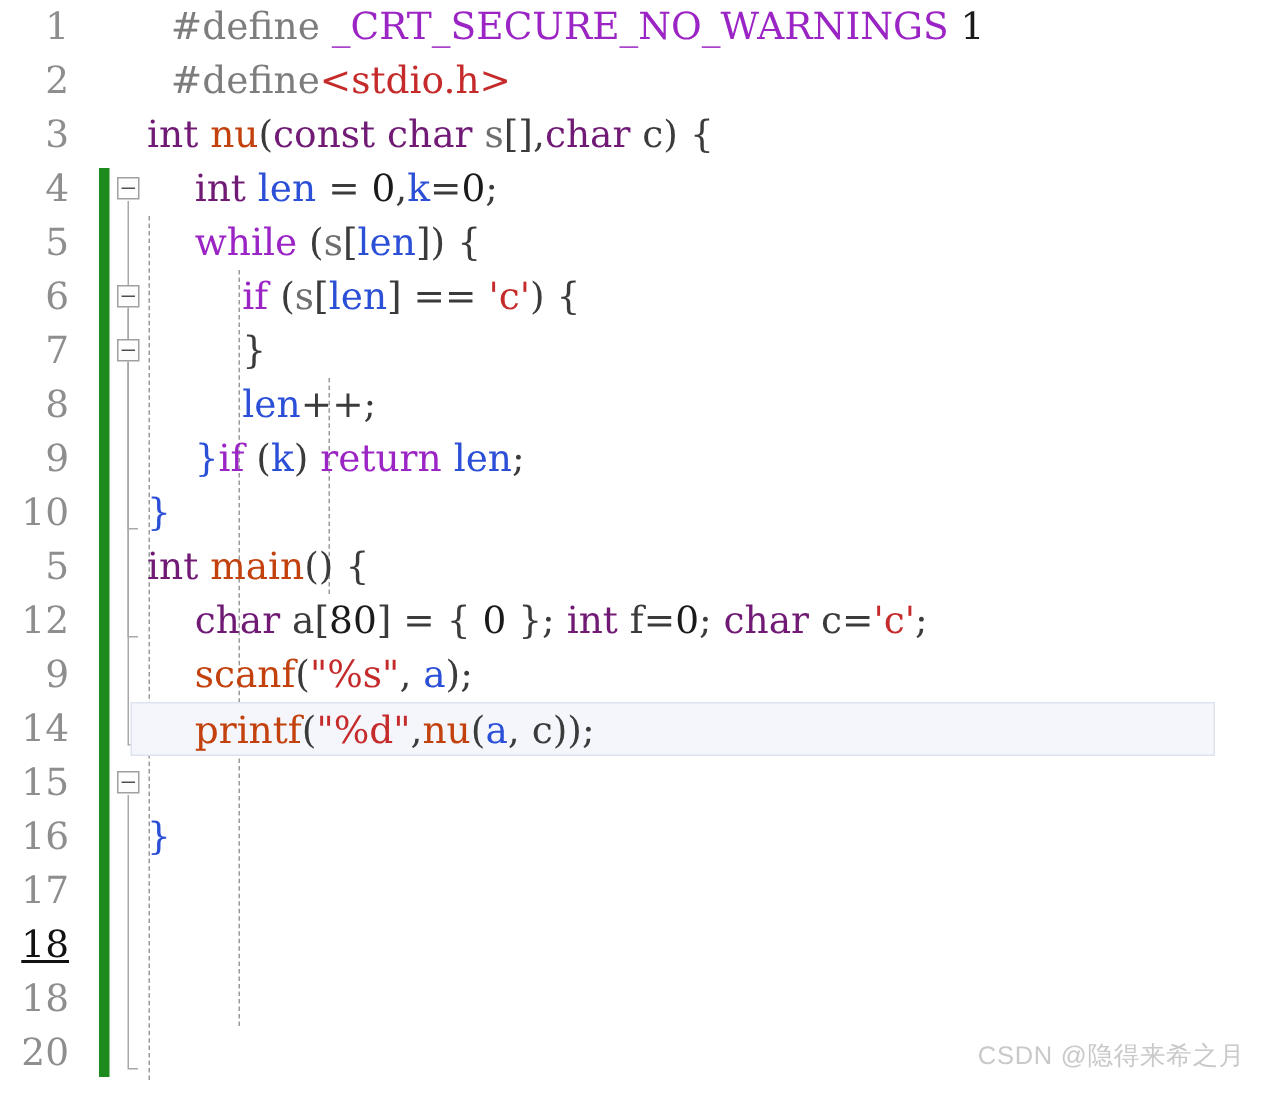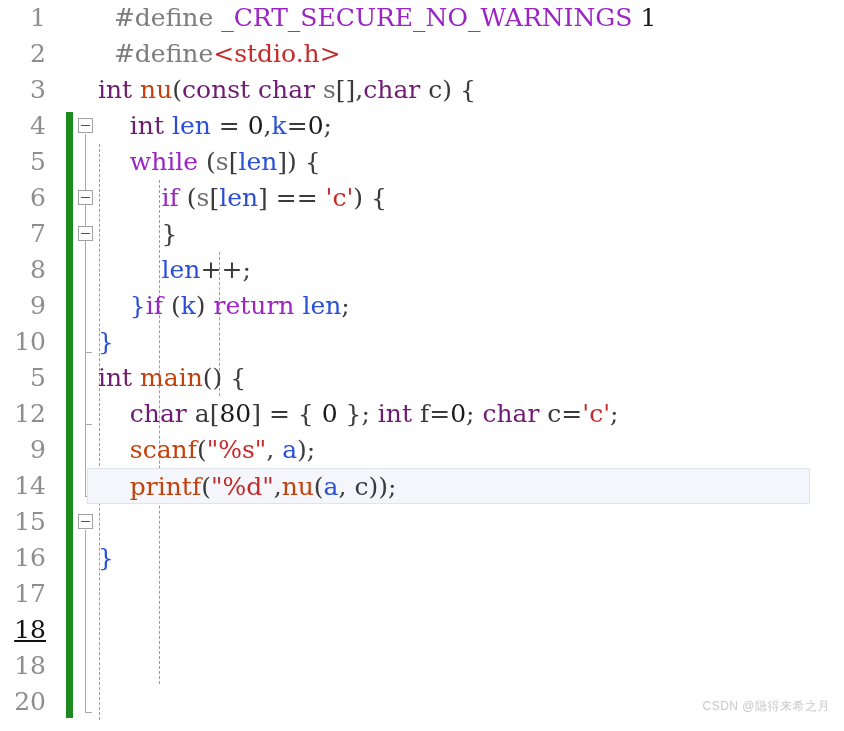--- a/index.html
+++ b/index.html
@@ -152,21 +152,21 @@
   .var     { color: #2b4fd6; }   
   .plain   { color: #3b3b3b; }
   .dim     { color: #6f6f6f; }
 
   
   .watermark {
     position: absolute;
     right: 14px;
     bottom: 16px;
     font-family: "Liberation Sans", sans-serif;
-    font-size: 12px;
+    font-size: 17px;
     color: #c9c9c9;
     letter-spacing: 0.5px;
   }
 </style>
 </head>
 <body>
 
 <div id="editor">
 
   <div class="gutter">

